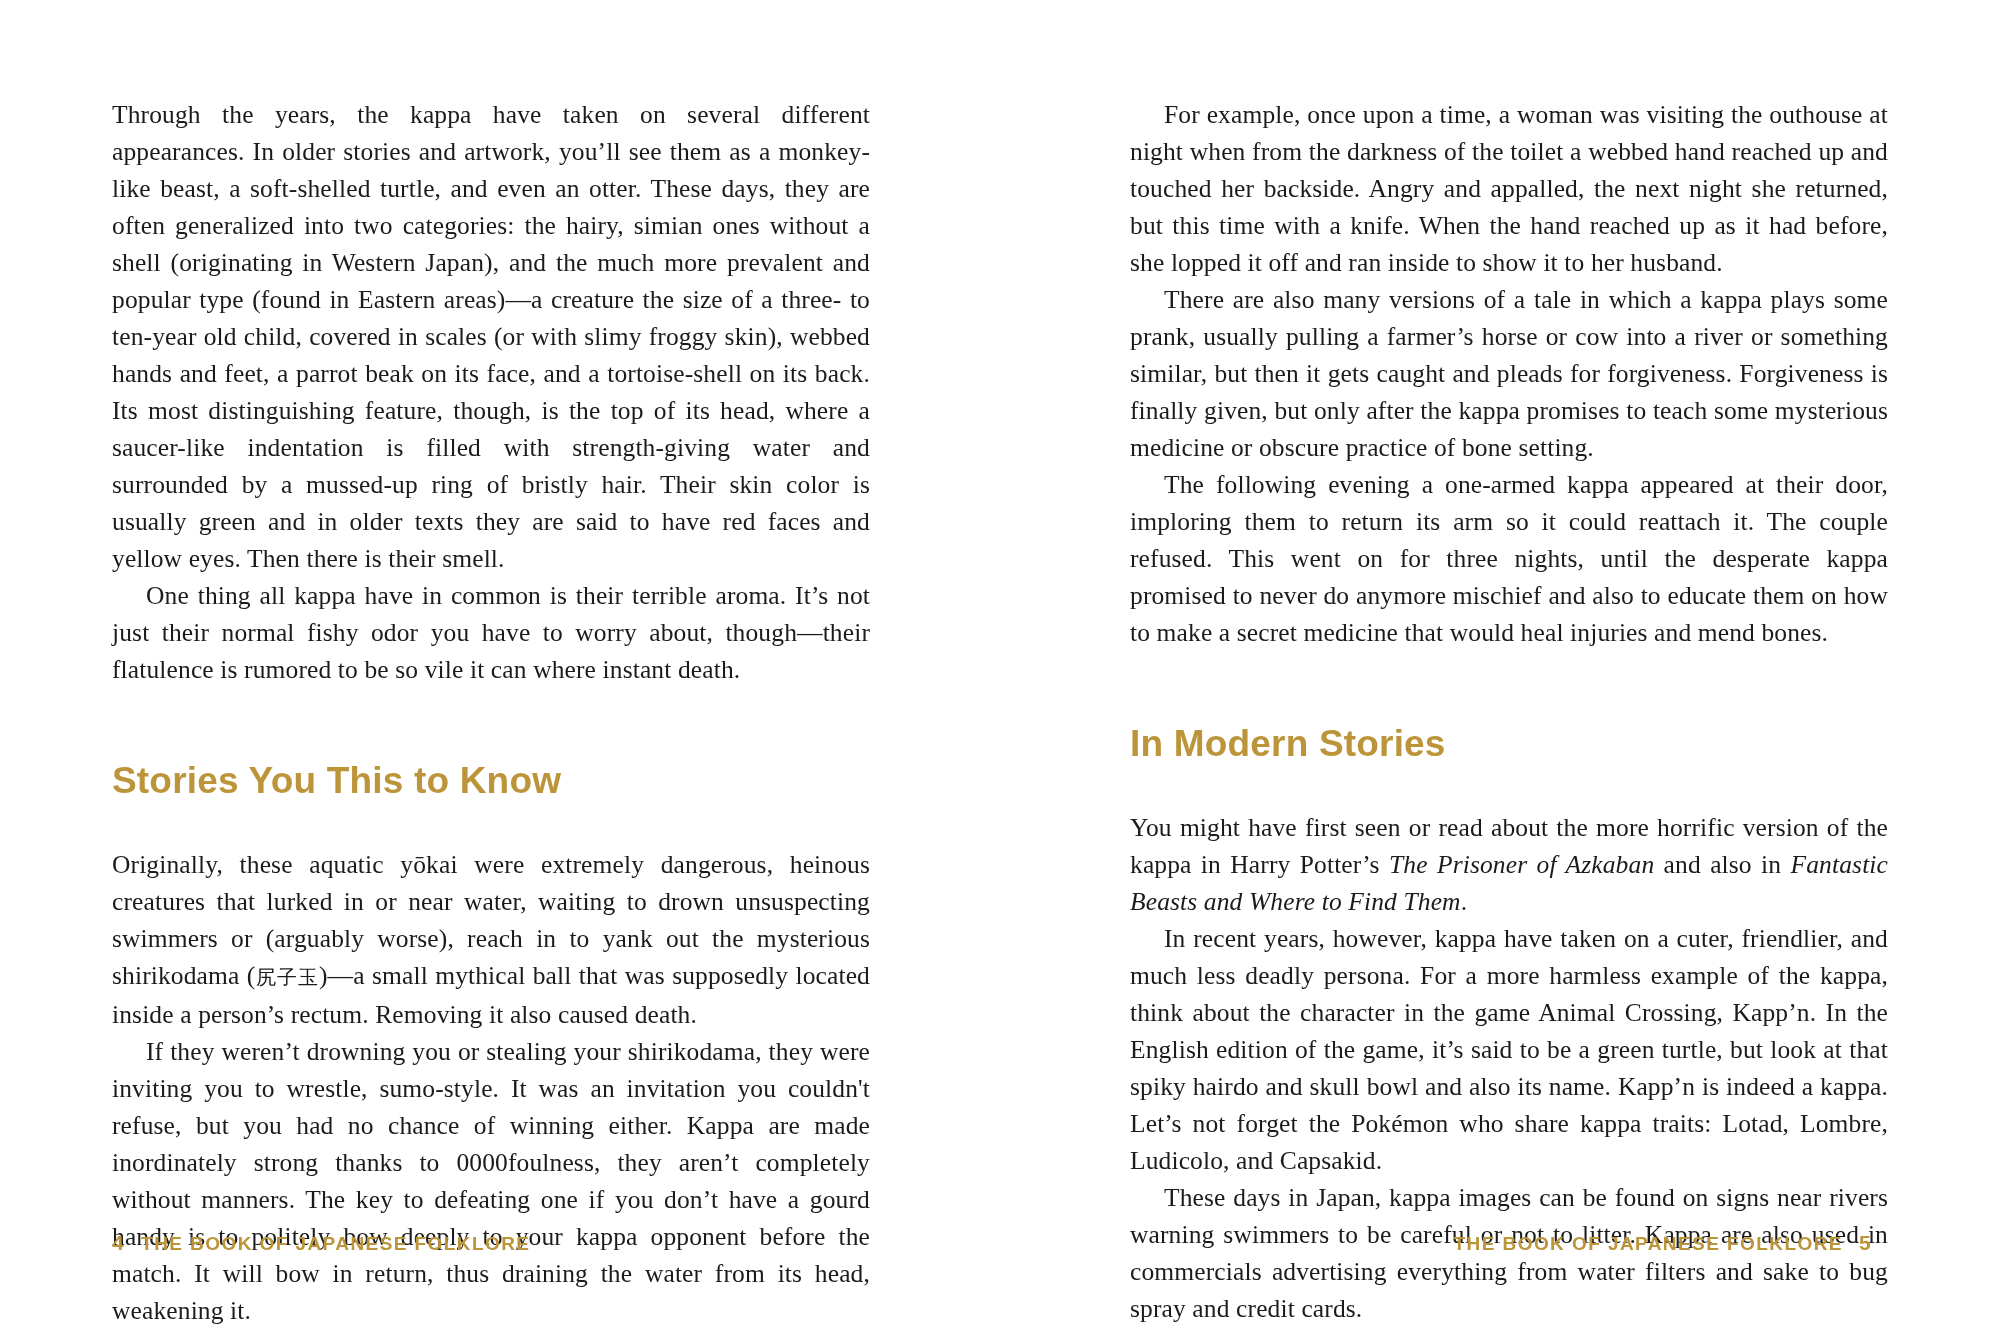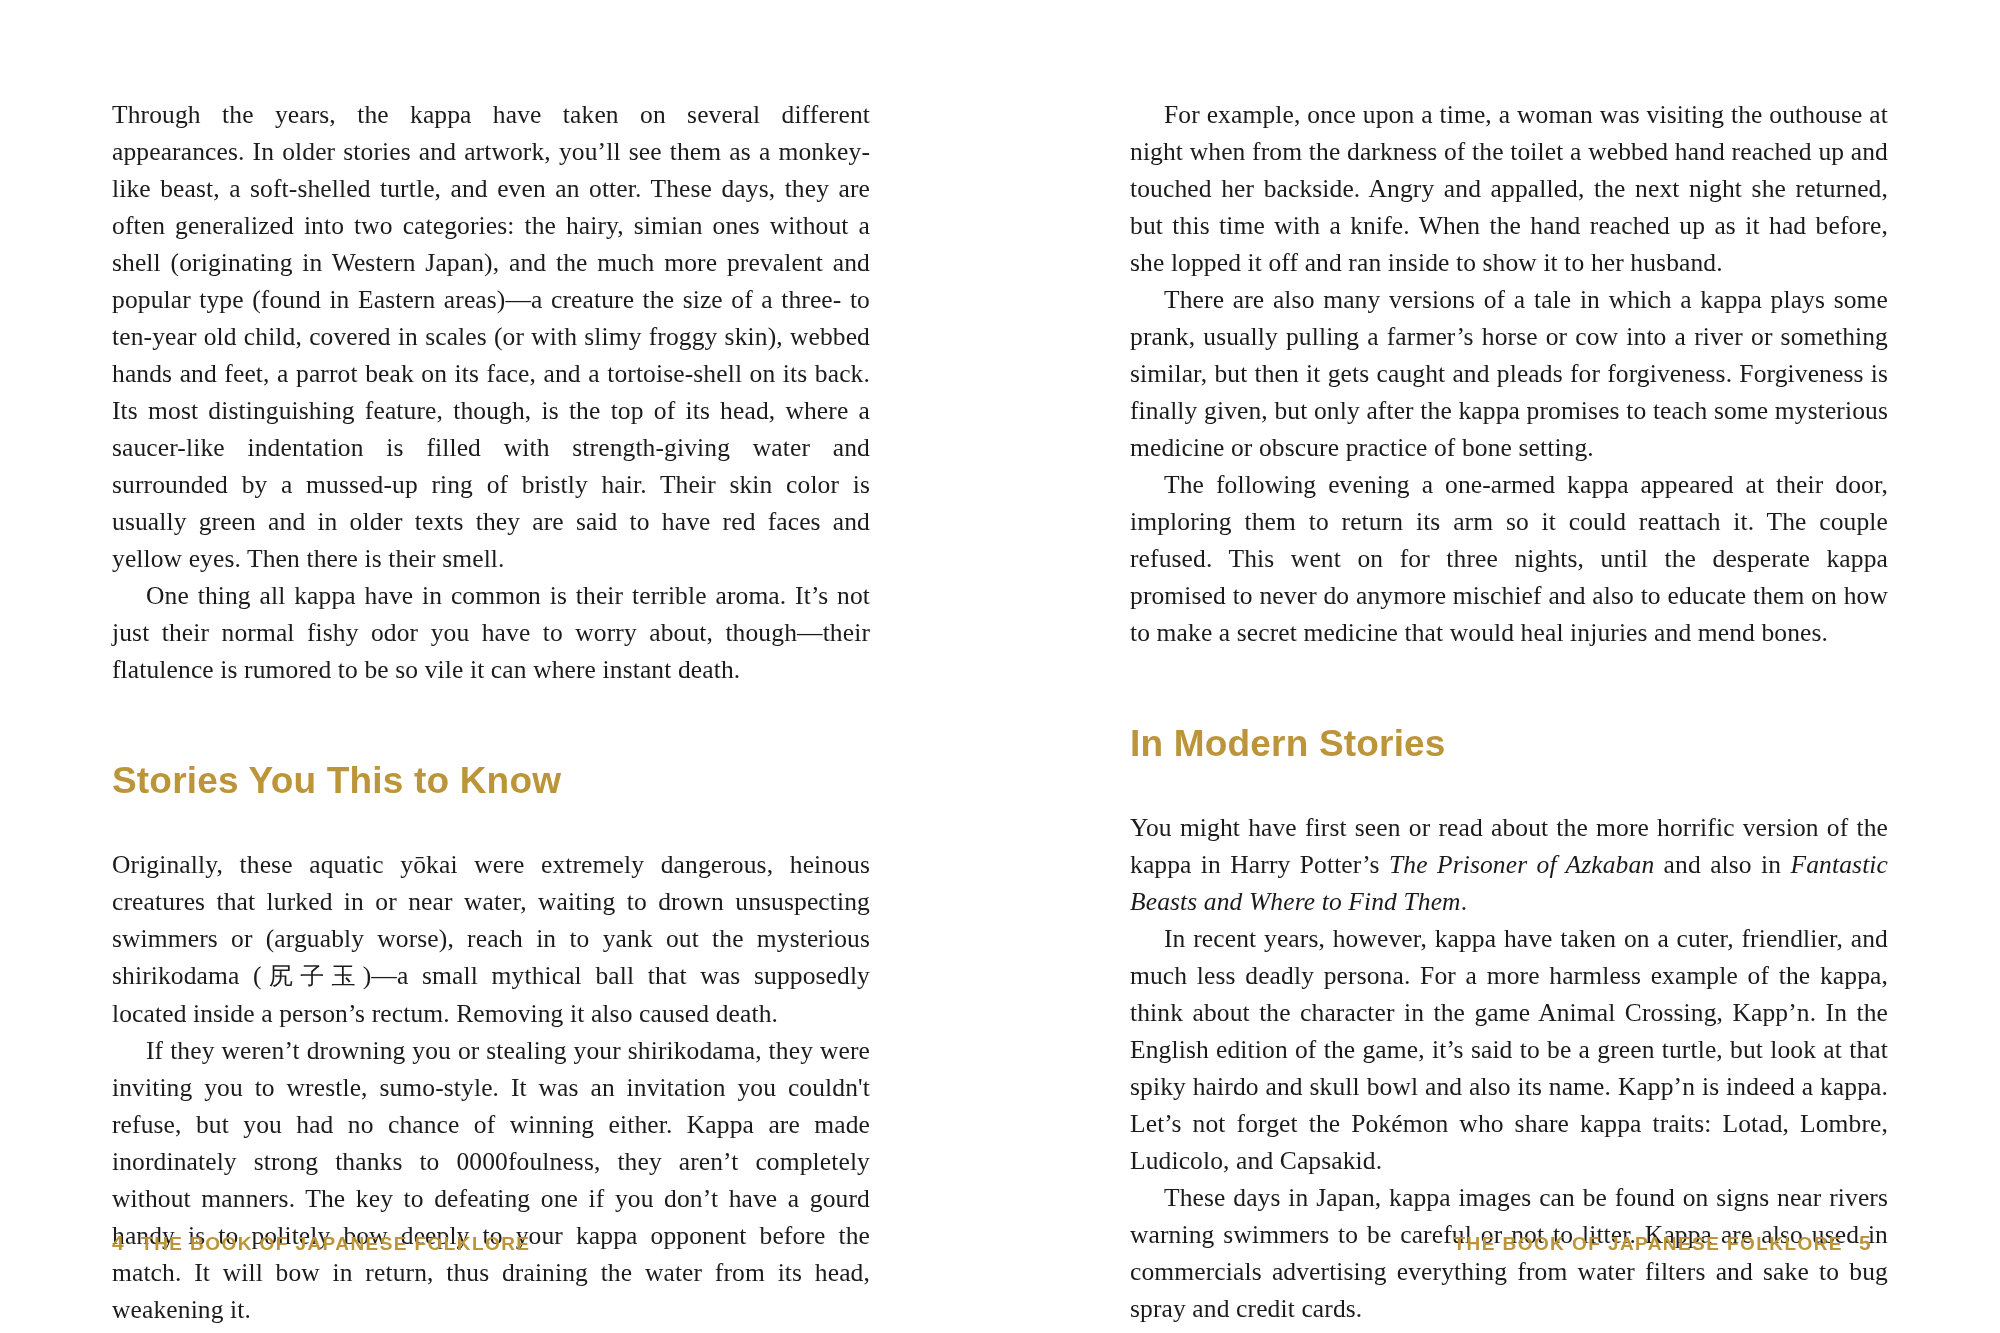--- a/index.html
+++ b/index.html
@@ -83,21 +83,21 @@
   .folio-num {
     font-family: "Liberation Sans", sans-serif;
     font-weight: bold;
     font-size: 21px;
     color: #bc9439;
   }
   .folio-num.left { margin-right: 16px; }
   .folio-num.right { margin-left: 16px; }
   .jp {
     font-family: "DejaVu Sans", sans-serif;
-    font-size: 24px;
+    font-size: 20px;
   }
   em { font-style: italic; }
 </style>
 </head>
 <body>
 
 <div class="spread">
 
   <div class="page page-left">
     <div class="col">

